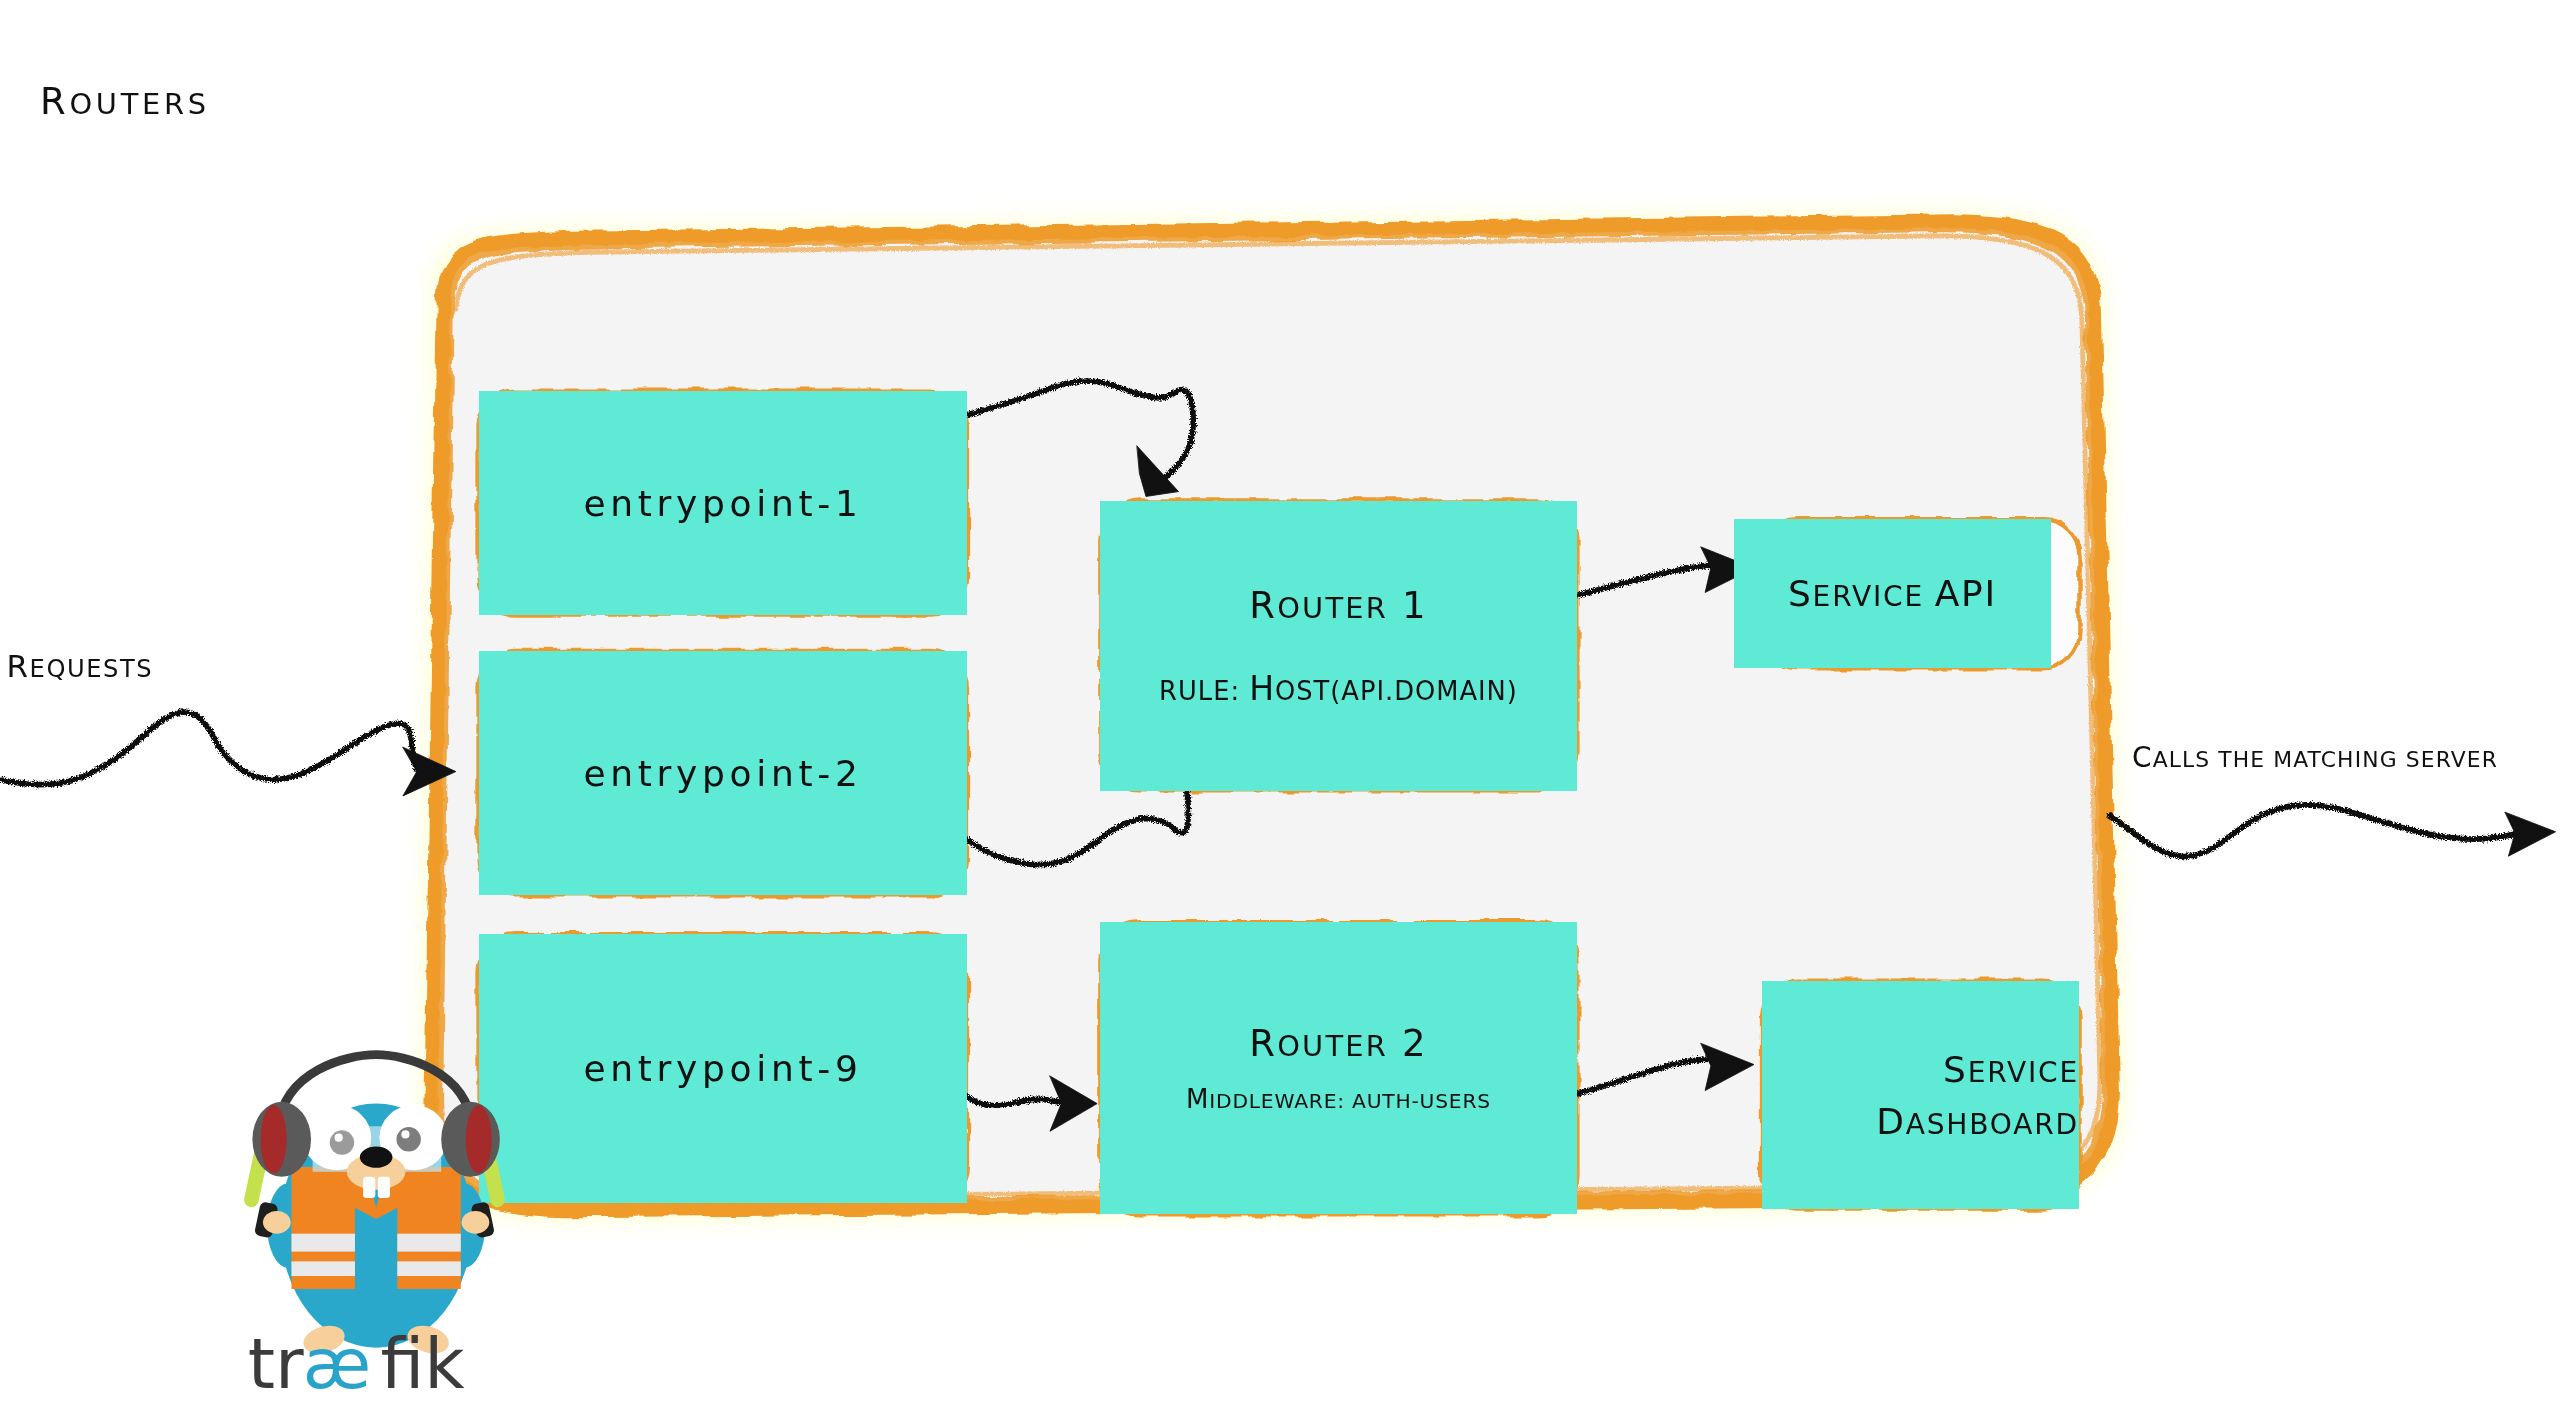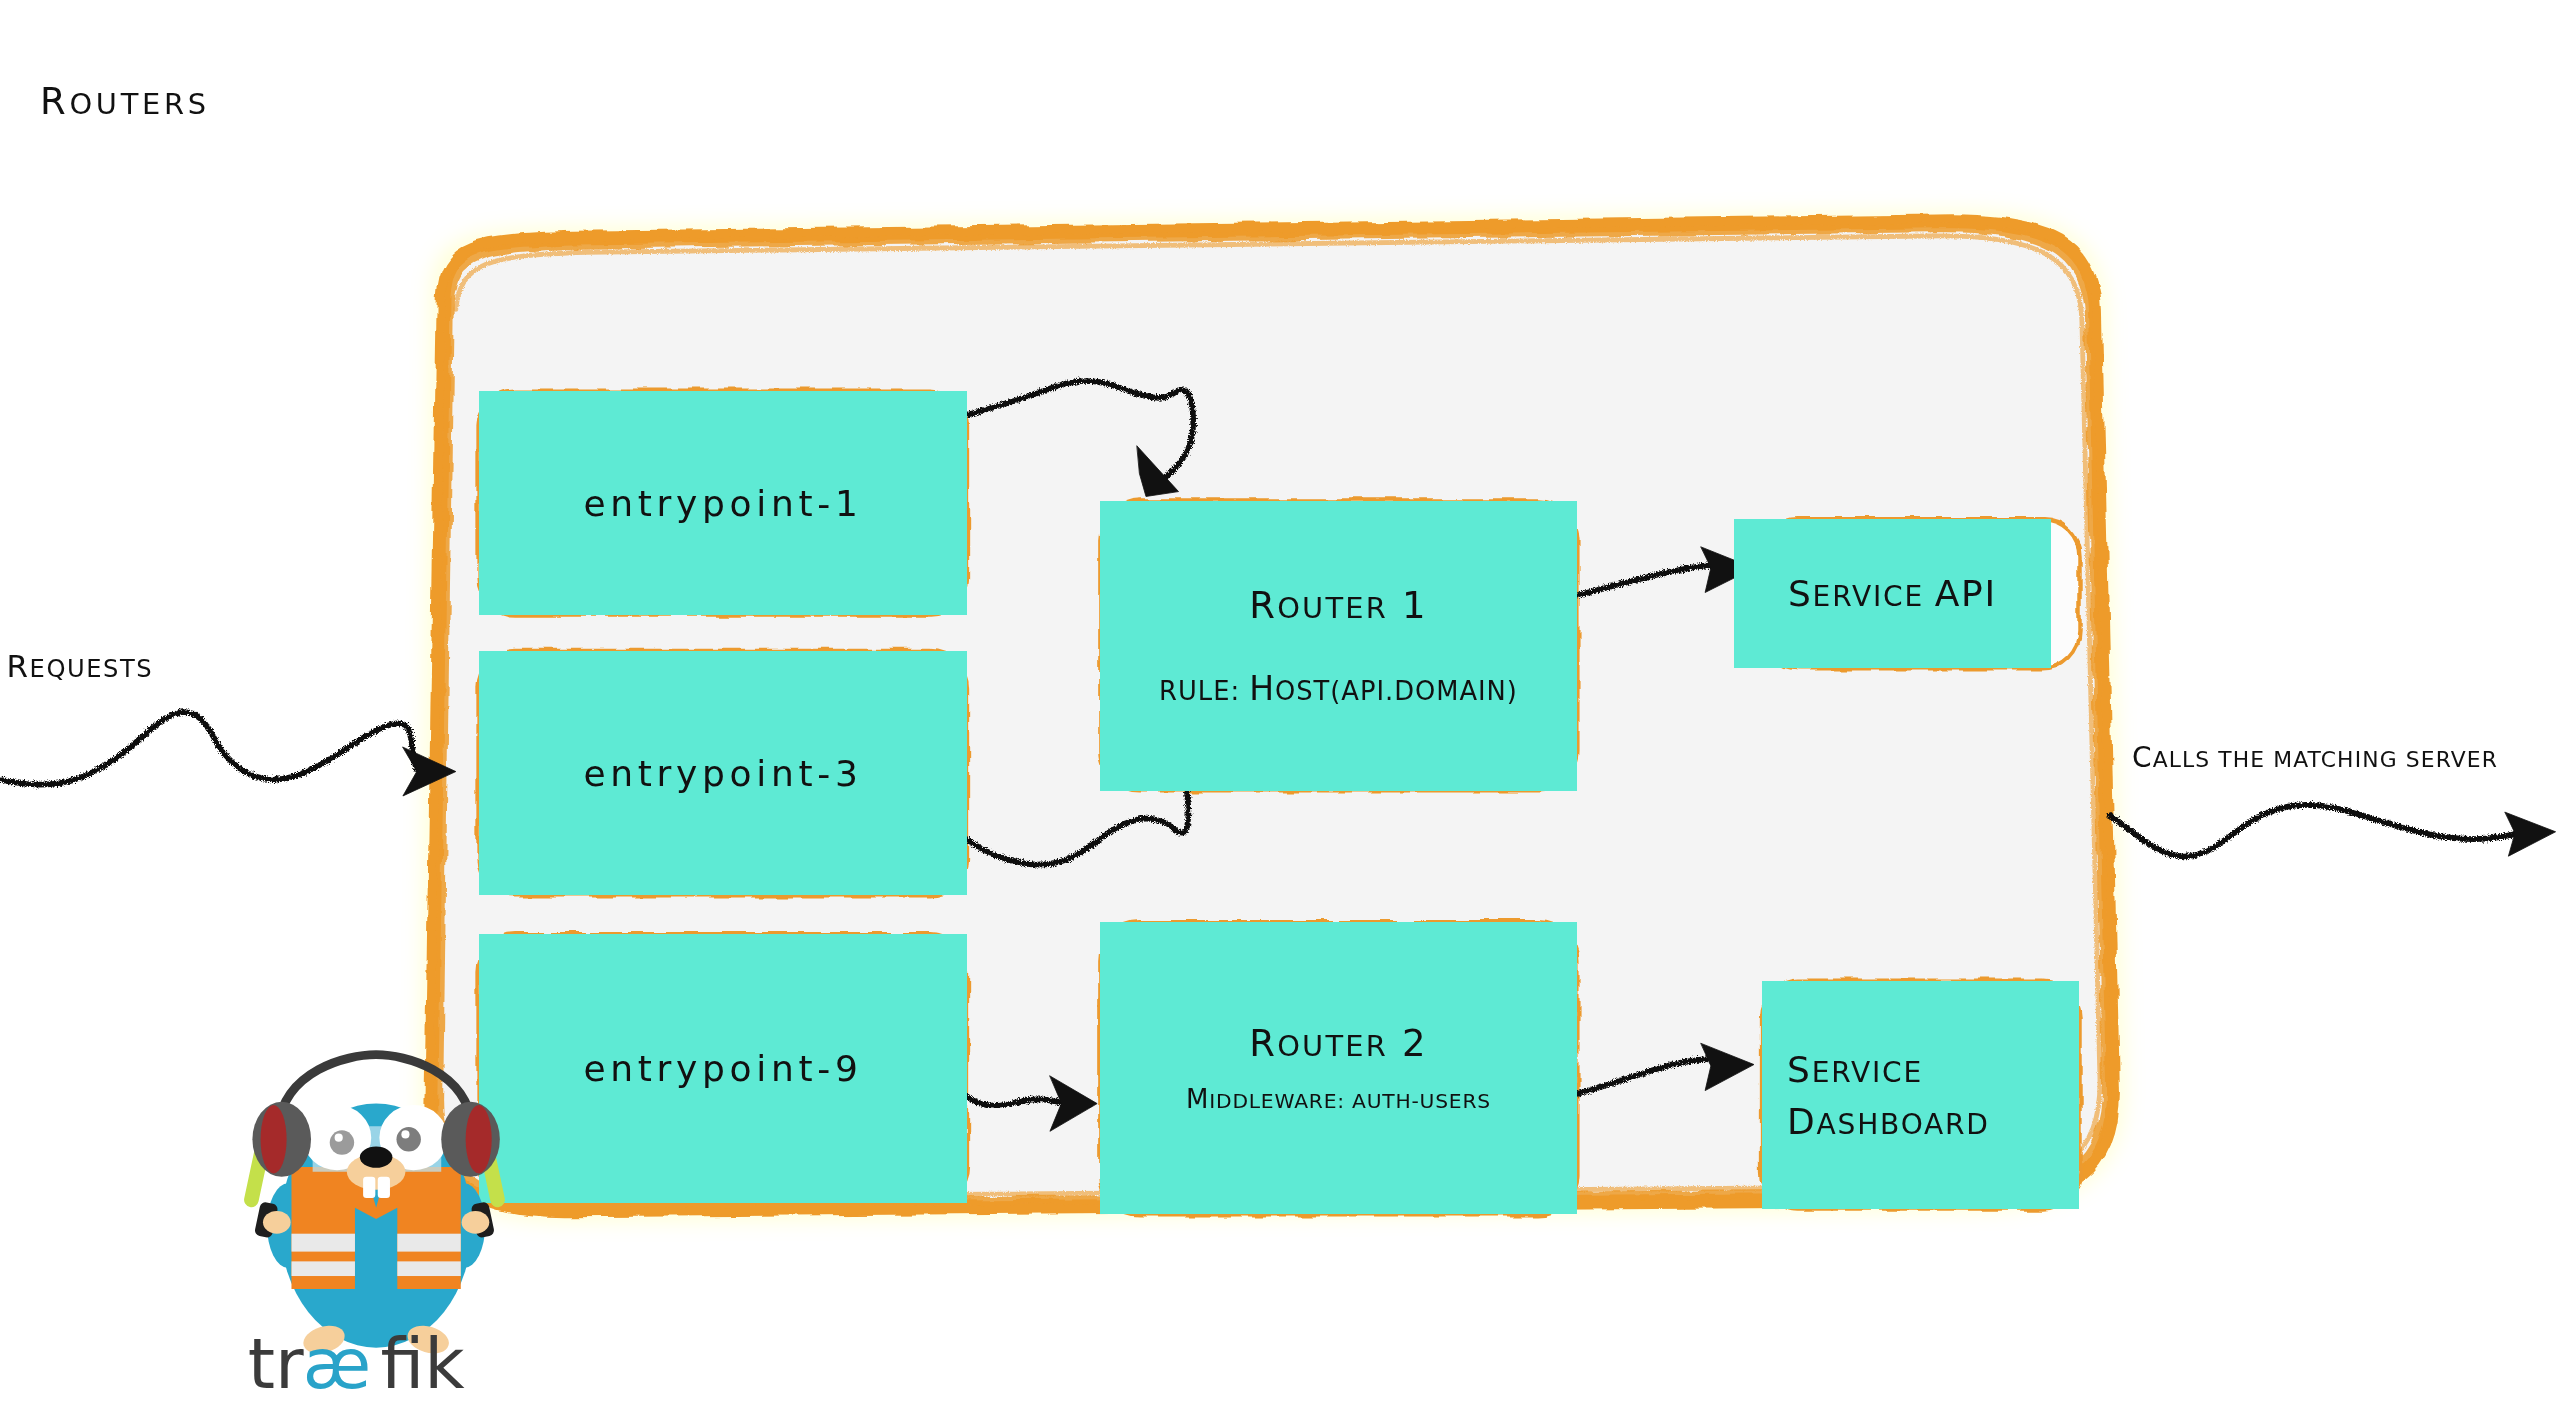--- a/index.html
+++ b/index.html
@@ -69,21 +69,21 @@
 
   .entrypoint { font-size: 36px; letter-spacing: 0.13em; }
   .entrypoint .line { font-weight: 400; }
 
   .router-title { font-size: 37px; letter-spacing: 0.06em; margin-bottom: 4.9px; }
   .router-rule  { font-size: 33px; letter-spacing: 0.03em; }
   .router-rule-sm { font-size: 29px; letter-spacing: 0.02em; }
   .router-mw   { font-size: 26px; letter-spacing: 0.03em; }
 
   .service { font-size: 36px; letter-spacing: 0.05em; }
-  .service.left-align { align-items: flex-start; padding-left: 25px; text-align: left; }
+  .service.left-align { align-items: flex-end; padding-left: 25px; text-align: left; }
   .service .line + .line { margin-top: 11px; }
 
   
   #requests-label {
     left: 6.5px;
     top: 648px;
     font-size: 31px;
     letter-spacing: 0.05em;
   }
   #calls-label {
@@ -223,21 +223,21 @@
         <polygon points="3078,998 3140,1022 3082,1052 3090,1024"></polygon>
       </g>
     </g>
   </svg>
 
   <div class="node entrypoint" style="left:479px; top:391px; width:488px; height:224px;">
     <span class="line">entrypoint-1</span>
   </div>
 
   <div class="node entrypoint" style="left:479px; top:651px; width:488px; height:244px;">
-    <span class="line">entrypoint-3</span>
+    <span class="line">entrypoint-2</span>
   </div>
 
   <div class="node entrypoint" style="left:479px; top:934px; width:488px; height:269px;">
     <span class="line">entrypoint-9</span>
   </div>
 
   <div class="node" style="left:1100px; top:501px; width:477px; height:290px;">
     <span class="line router-title sc">
       <span class="cap">R</span><span class="sm">outer</span><span class="cap">&nbsp;1</span>
     </span>

